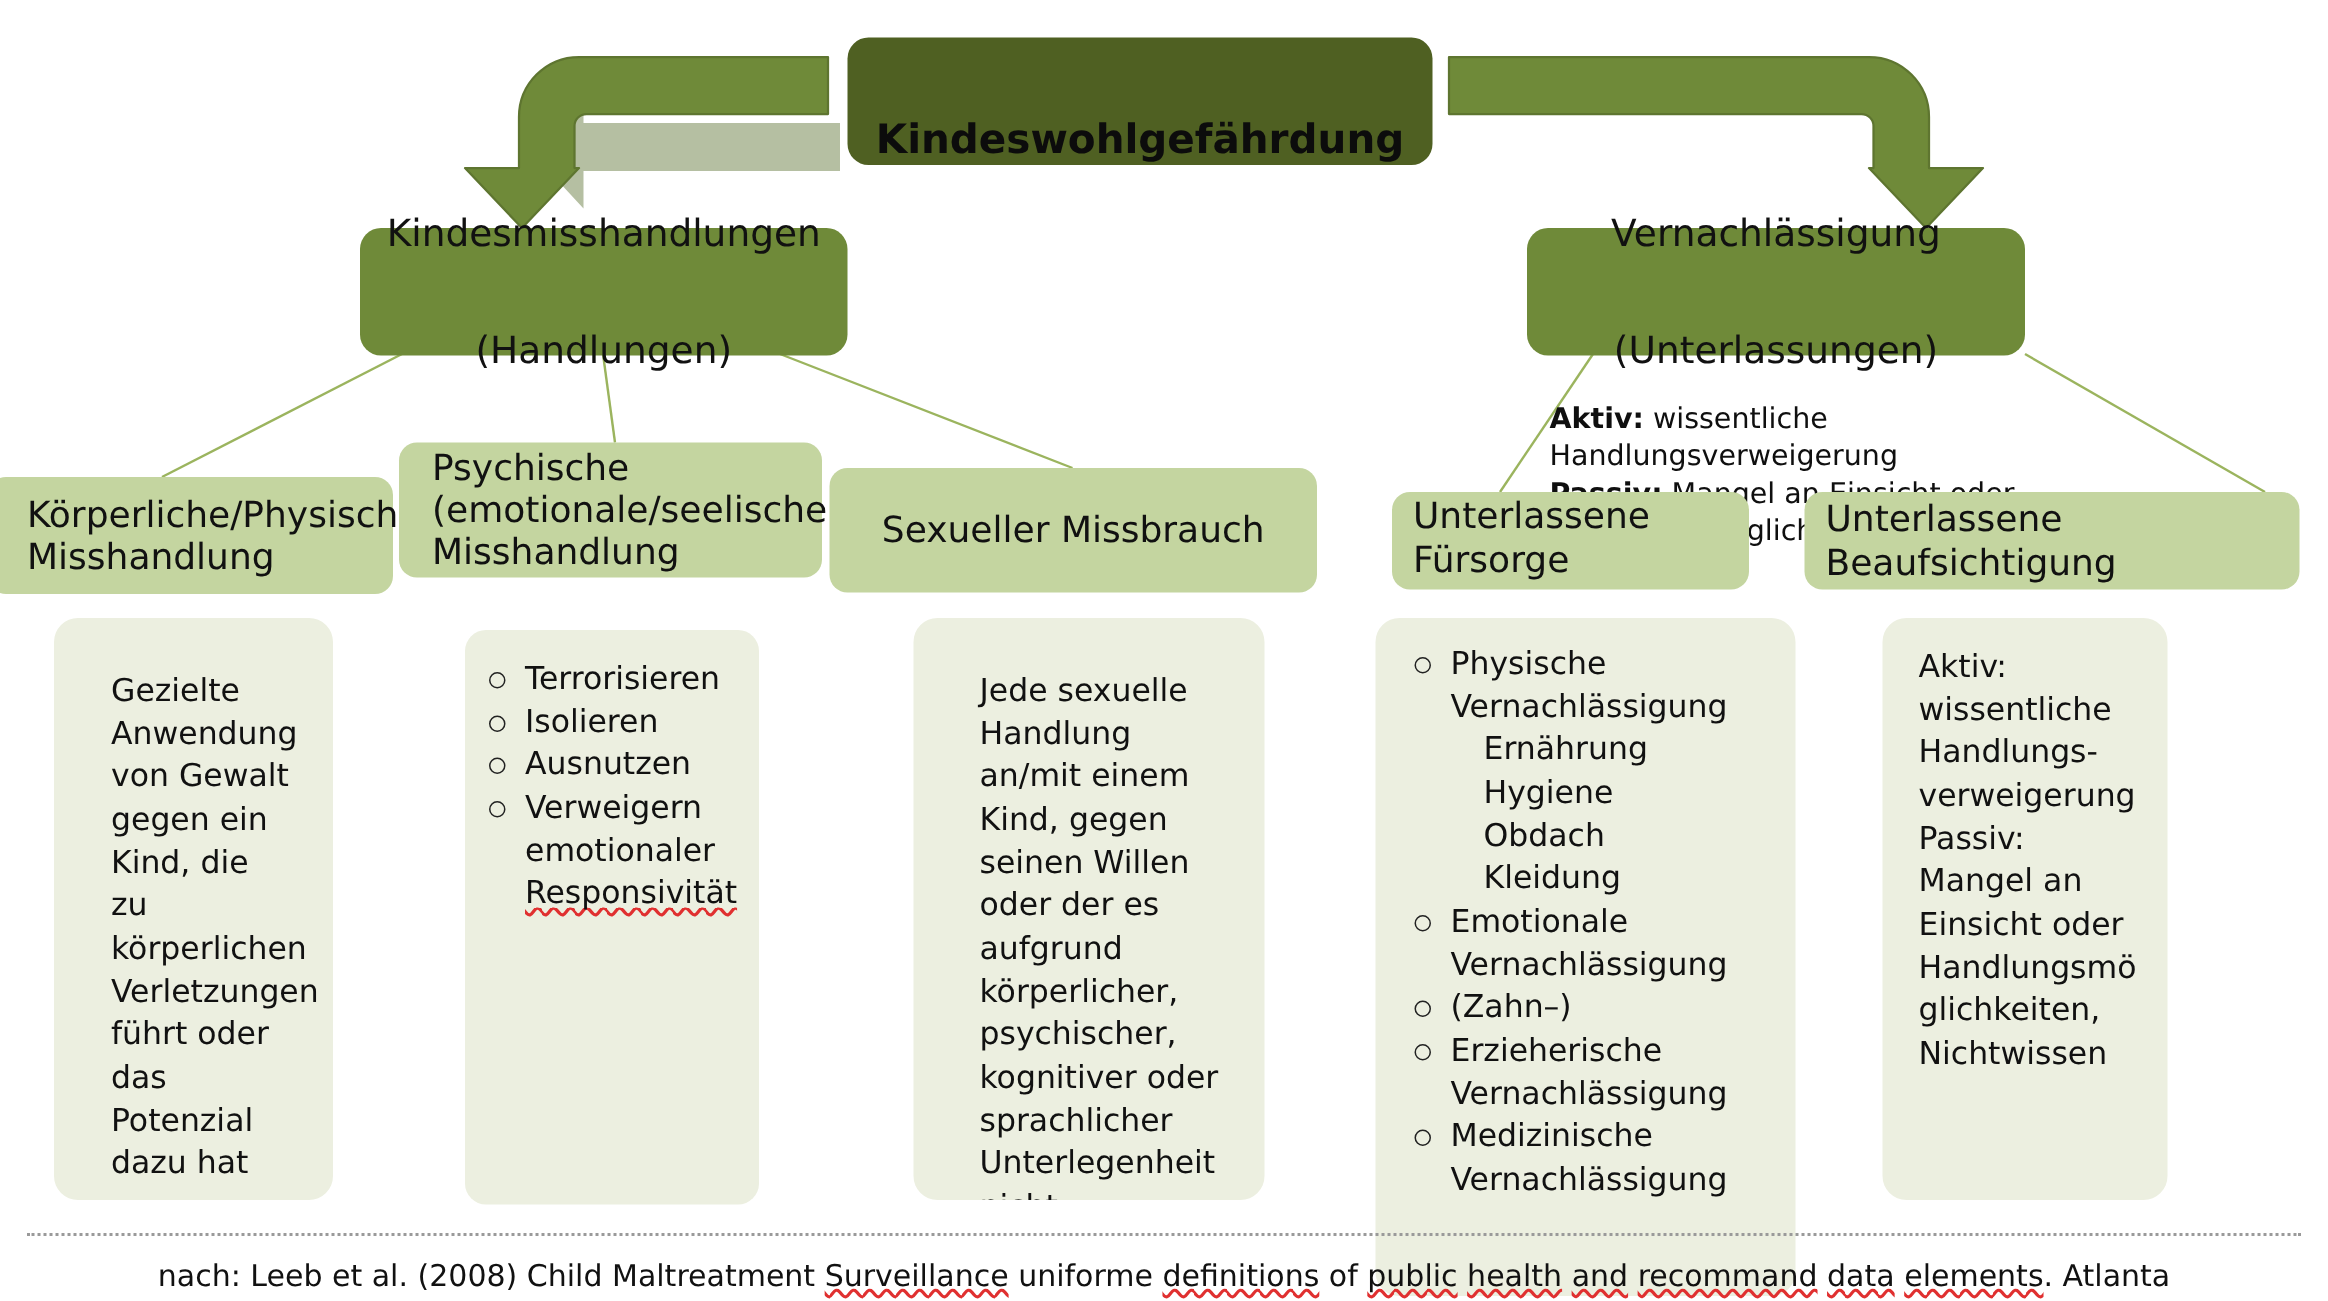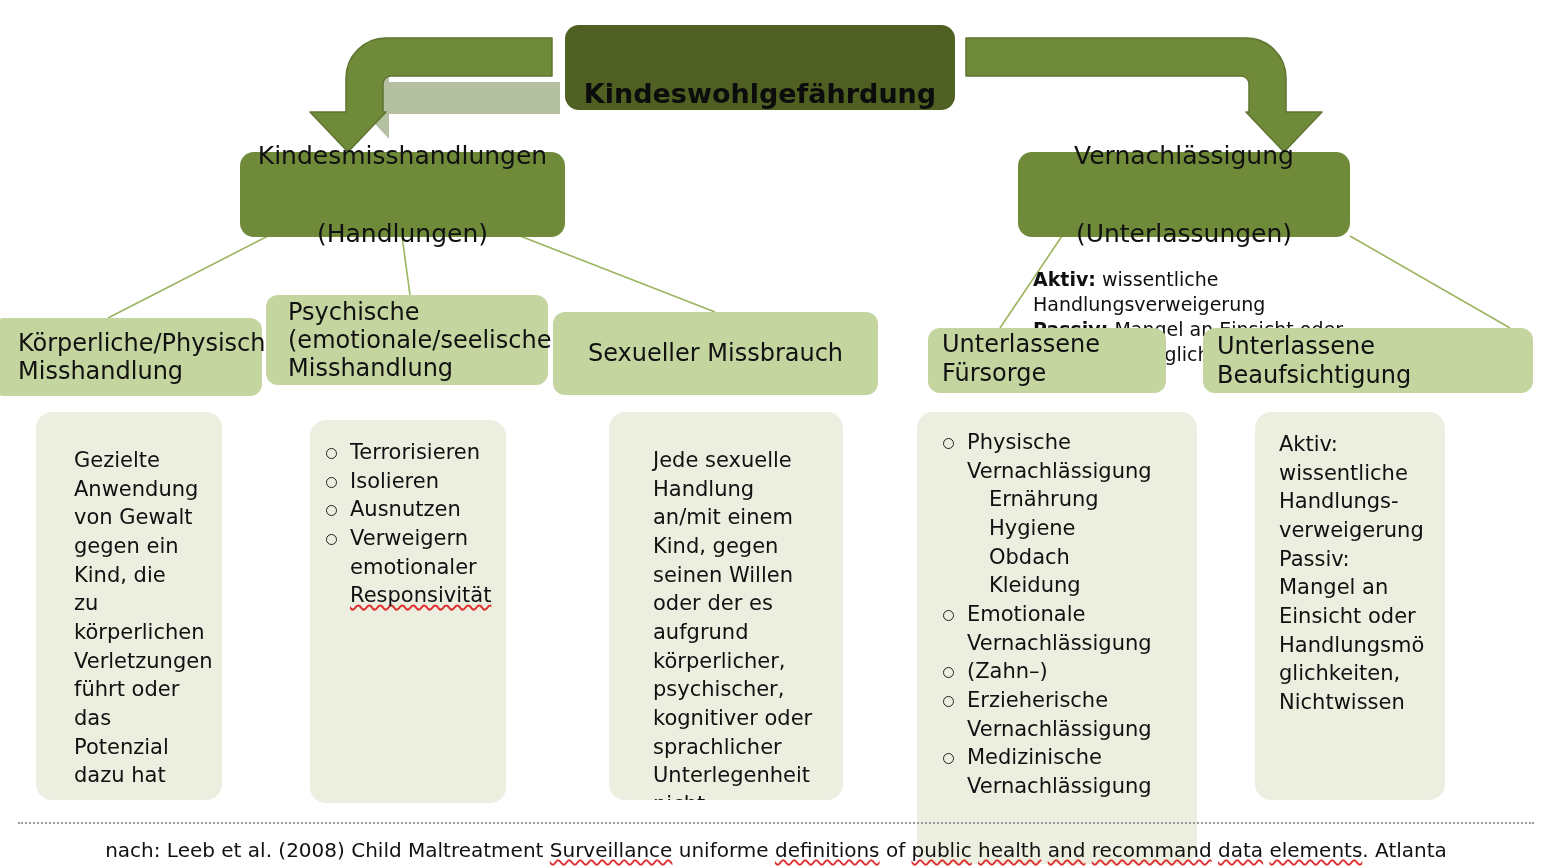--- a/index.html
+++ b/index.html
@@ -189,21 +189,21 @@
   </div>
 
   <div class="node lvl3" style="left:1203px; top:328px; width:330px; height:65px; align-items:center; justify-content:center;">
     <span>Unterlassene Beaufsichtigung</span>
   </div>
 
   <div class="detail" style="left:36px; top:412px; width:186px; height:388px; padding:18px 12px 10px 22px;">
     <p>Gezielte Anwendung von Gewalt gegen ein Kind, die zu körperlichen Verletzungen führt oder das Potenzial dazu hat</p>
   </div>
 
-  <div class="detail" style="left:310px; top:420px; width:196px; height:383px; padding:18px 8px 10px 14px;">
+  <div class="detail" style="left:310px; top:420px; width:196px; height:383px; padding:18px 8px 10px 14px;border-radius:14px;">
     <ul class="circlelist">
       <li><span>Terrorisieren</span></li>
       <li><span>Isolieren</span></li>
       <li><span>Ausnutzen</span></li>
       <li><span>Verweigern emotionaler <span class="spellerr">Responsivität</span></span></li>
     </ul>
   </div>
 
   <div class="detail" style="left:609px; top:412px; width:234px; height:388px; padding:18px 10px 10px 28px;">
     <p>Jede sexuelle Handlung an/mit einem Kind, gegen seinen Willen oder der es aufgrund körperlicher, psychischer, kognitiver oder sprachlicher Unterlegenheit nicht wissentlich zustimmen kann.</p>

